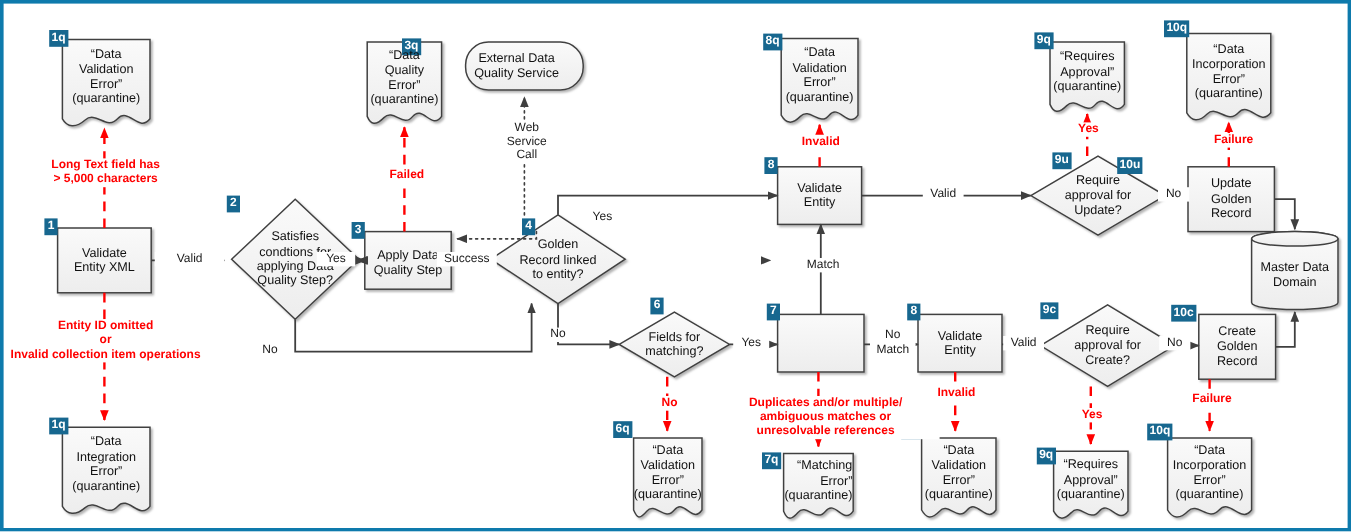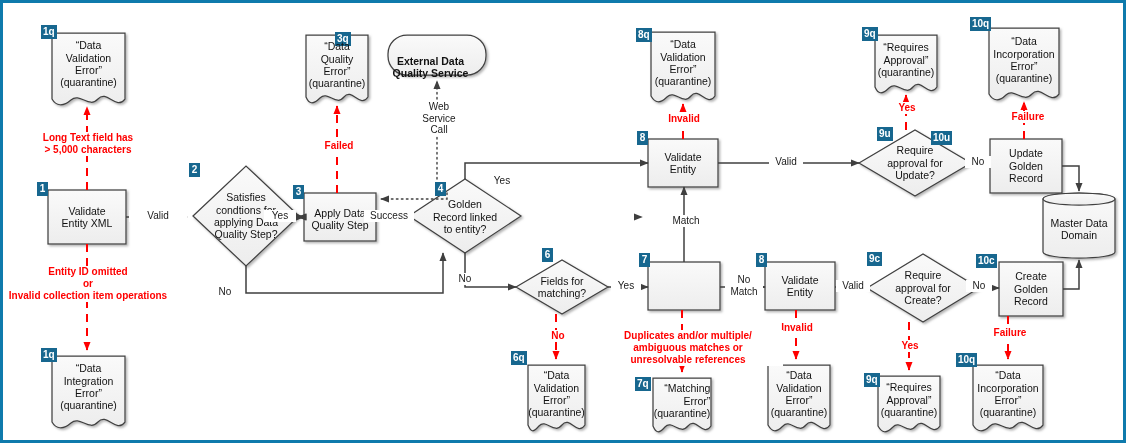--- a/index.html
+++ b/index.html
@@ -237,21 +237,21 @@
   <div class="nodetext" style="left:193px; top:182px; width:100px;height:62px;">Satisfies
 condtions for
 applying Data
 Quality Step?</div>
   <div class="nodetext" style="left:303px; top:32px;  width:62px; height:60px;">“Data
 Quality
 Error”
 (quarantine)</div>
   <div class="nodetext" style="left:301px; top:190px; width:72px; height:52px;">Apply Data
 Quality Step</div>
-  <div class="nodetext" style="left:385px; top:44px;  width:85px; height:40px;font-weight:bold;">External Data
+  <div class="nodetext" style="left:385px; top:32px;  width:85px; height:40px;">External Data
 Quality Service</div>
   <div class="nodetext" style="left:404px; top:192px; width:116px;height:44px;">Golden
 Record linked
 to entity?</div>
   <div class="nodetext" style="left:648px; top:29px;  width:64px; height:62px;">“Data
 Validation
 Error”
 (quarantine)</div>
   <div class="nodetext" style="left:645px; top:136px; width:70px; height:48px;">Validate
 Entity</div>

